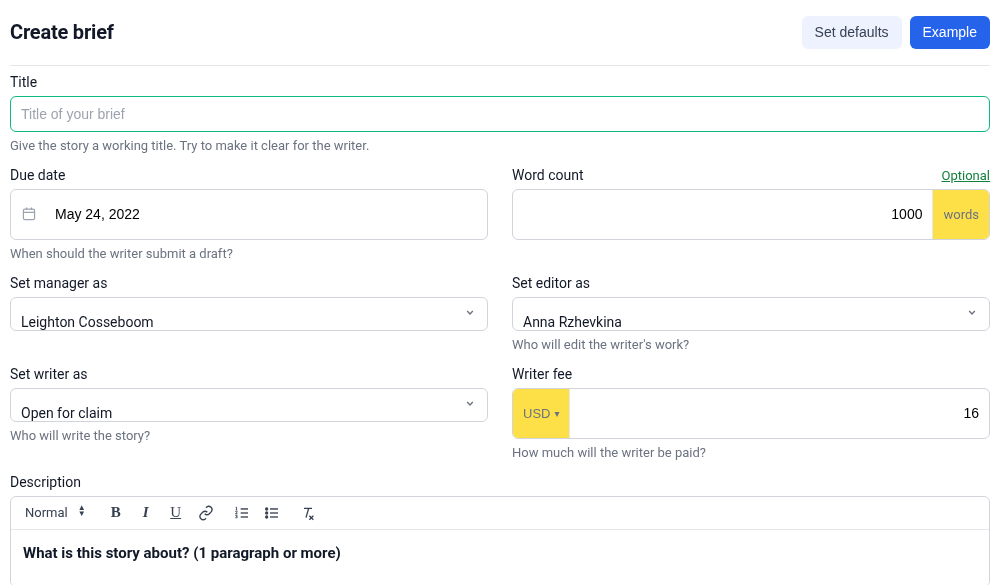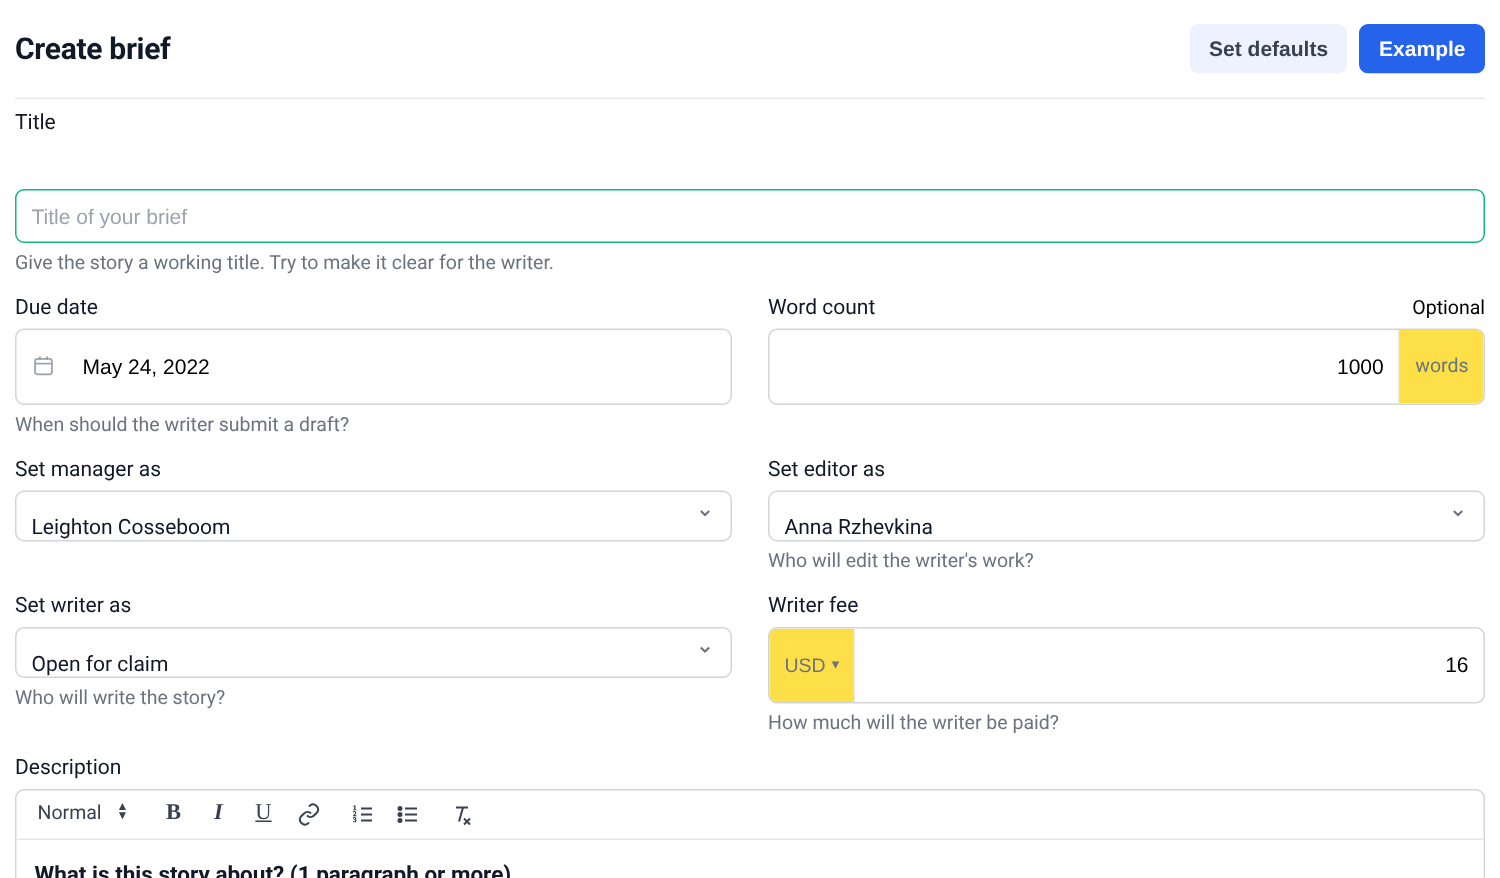--- a/index.html
+++ b/index.html
@@ -25,21 +25,21 @@
       letter-spacing: -0.2px;
     }
     .header-actions { display: flex; gap: 8px; }
     .btn {
       display: inline-flex;
       align-items: center;
       justify-content: center;
       padding: 7px 12px;
       border-radius: 6px;
       font-size: 14px;
-      font-weight: 700;
+      font-weight: 400;
       border: 1px solid transparent;
       cursor: pointer;
       line-height: 1.2;
     }
     .btn-light {
       background: #EEF2FF;
       color: #374151;
     }
     .btn-primary {
       background: #2563EB;
@@ -58,21 +58,22 @@
       justify-content: space-between;
       align-items: baseline;
     }
     label.field-label {
       font-size: 14px;
       font-weight: 400;
       color: #111827;
     }
     .optional {
       font-size: 13px;
-      color: #000000;
+      color: #15803d;
+      text-decoration: underline;
     }
     .helper {
       font-size: 13px;
       color: #6B7280;
     }
     .input, .select, .addon, .input-group {
       font-size: 14px;
     }
     .input {
       width: 100%;
@@ -80,21 +81,20 @@
       border: 1px solid #D1D5DB;
       border-radius: 6px;
       background: #fff;
       color: #111827;
       outline: none;
       height: 36px;
     }
     .input::placeholder { color: #9CA3AF; }
     .input.focus-green {
       border: 1.5px solid #10B981;
-      margin-top: 30px;
     }
     .input-group {
       display: flex;
       align-items: stretch;
       border: 1px solid #D1D5DB;
       border-radius: 6px;
       overflow: hidden;
       height: 51px;
       background: #fff;
     }

